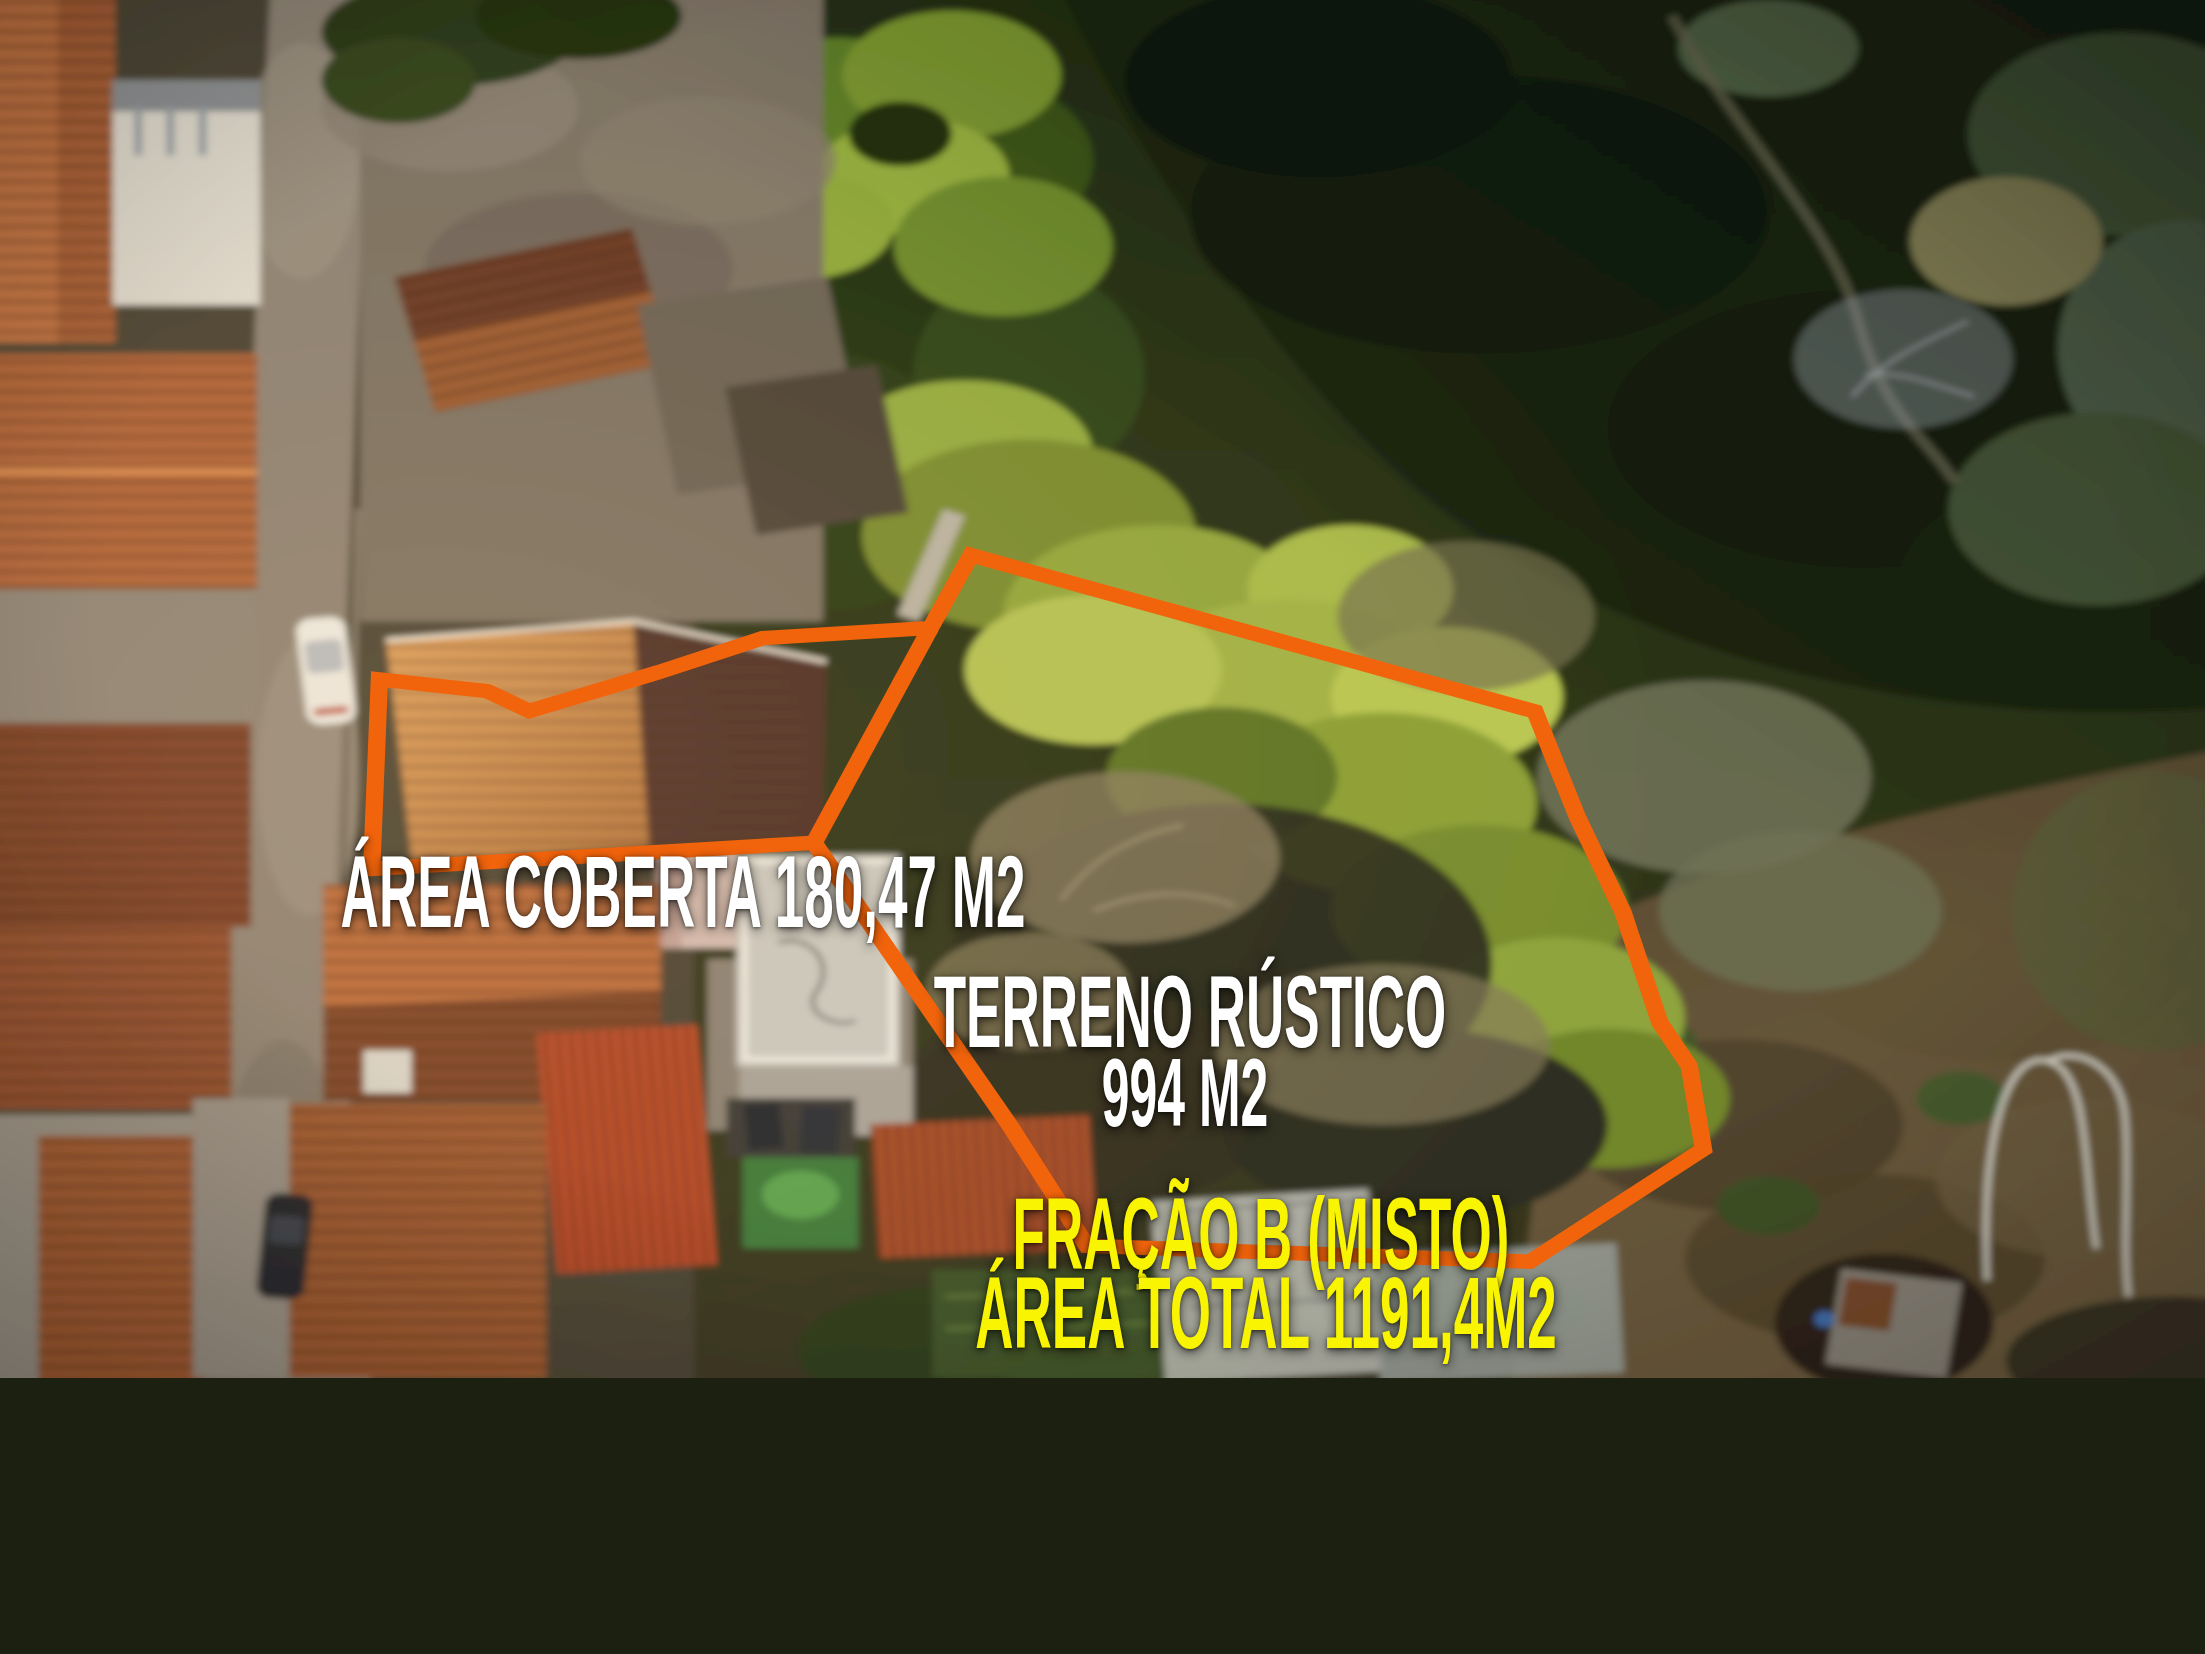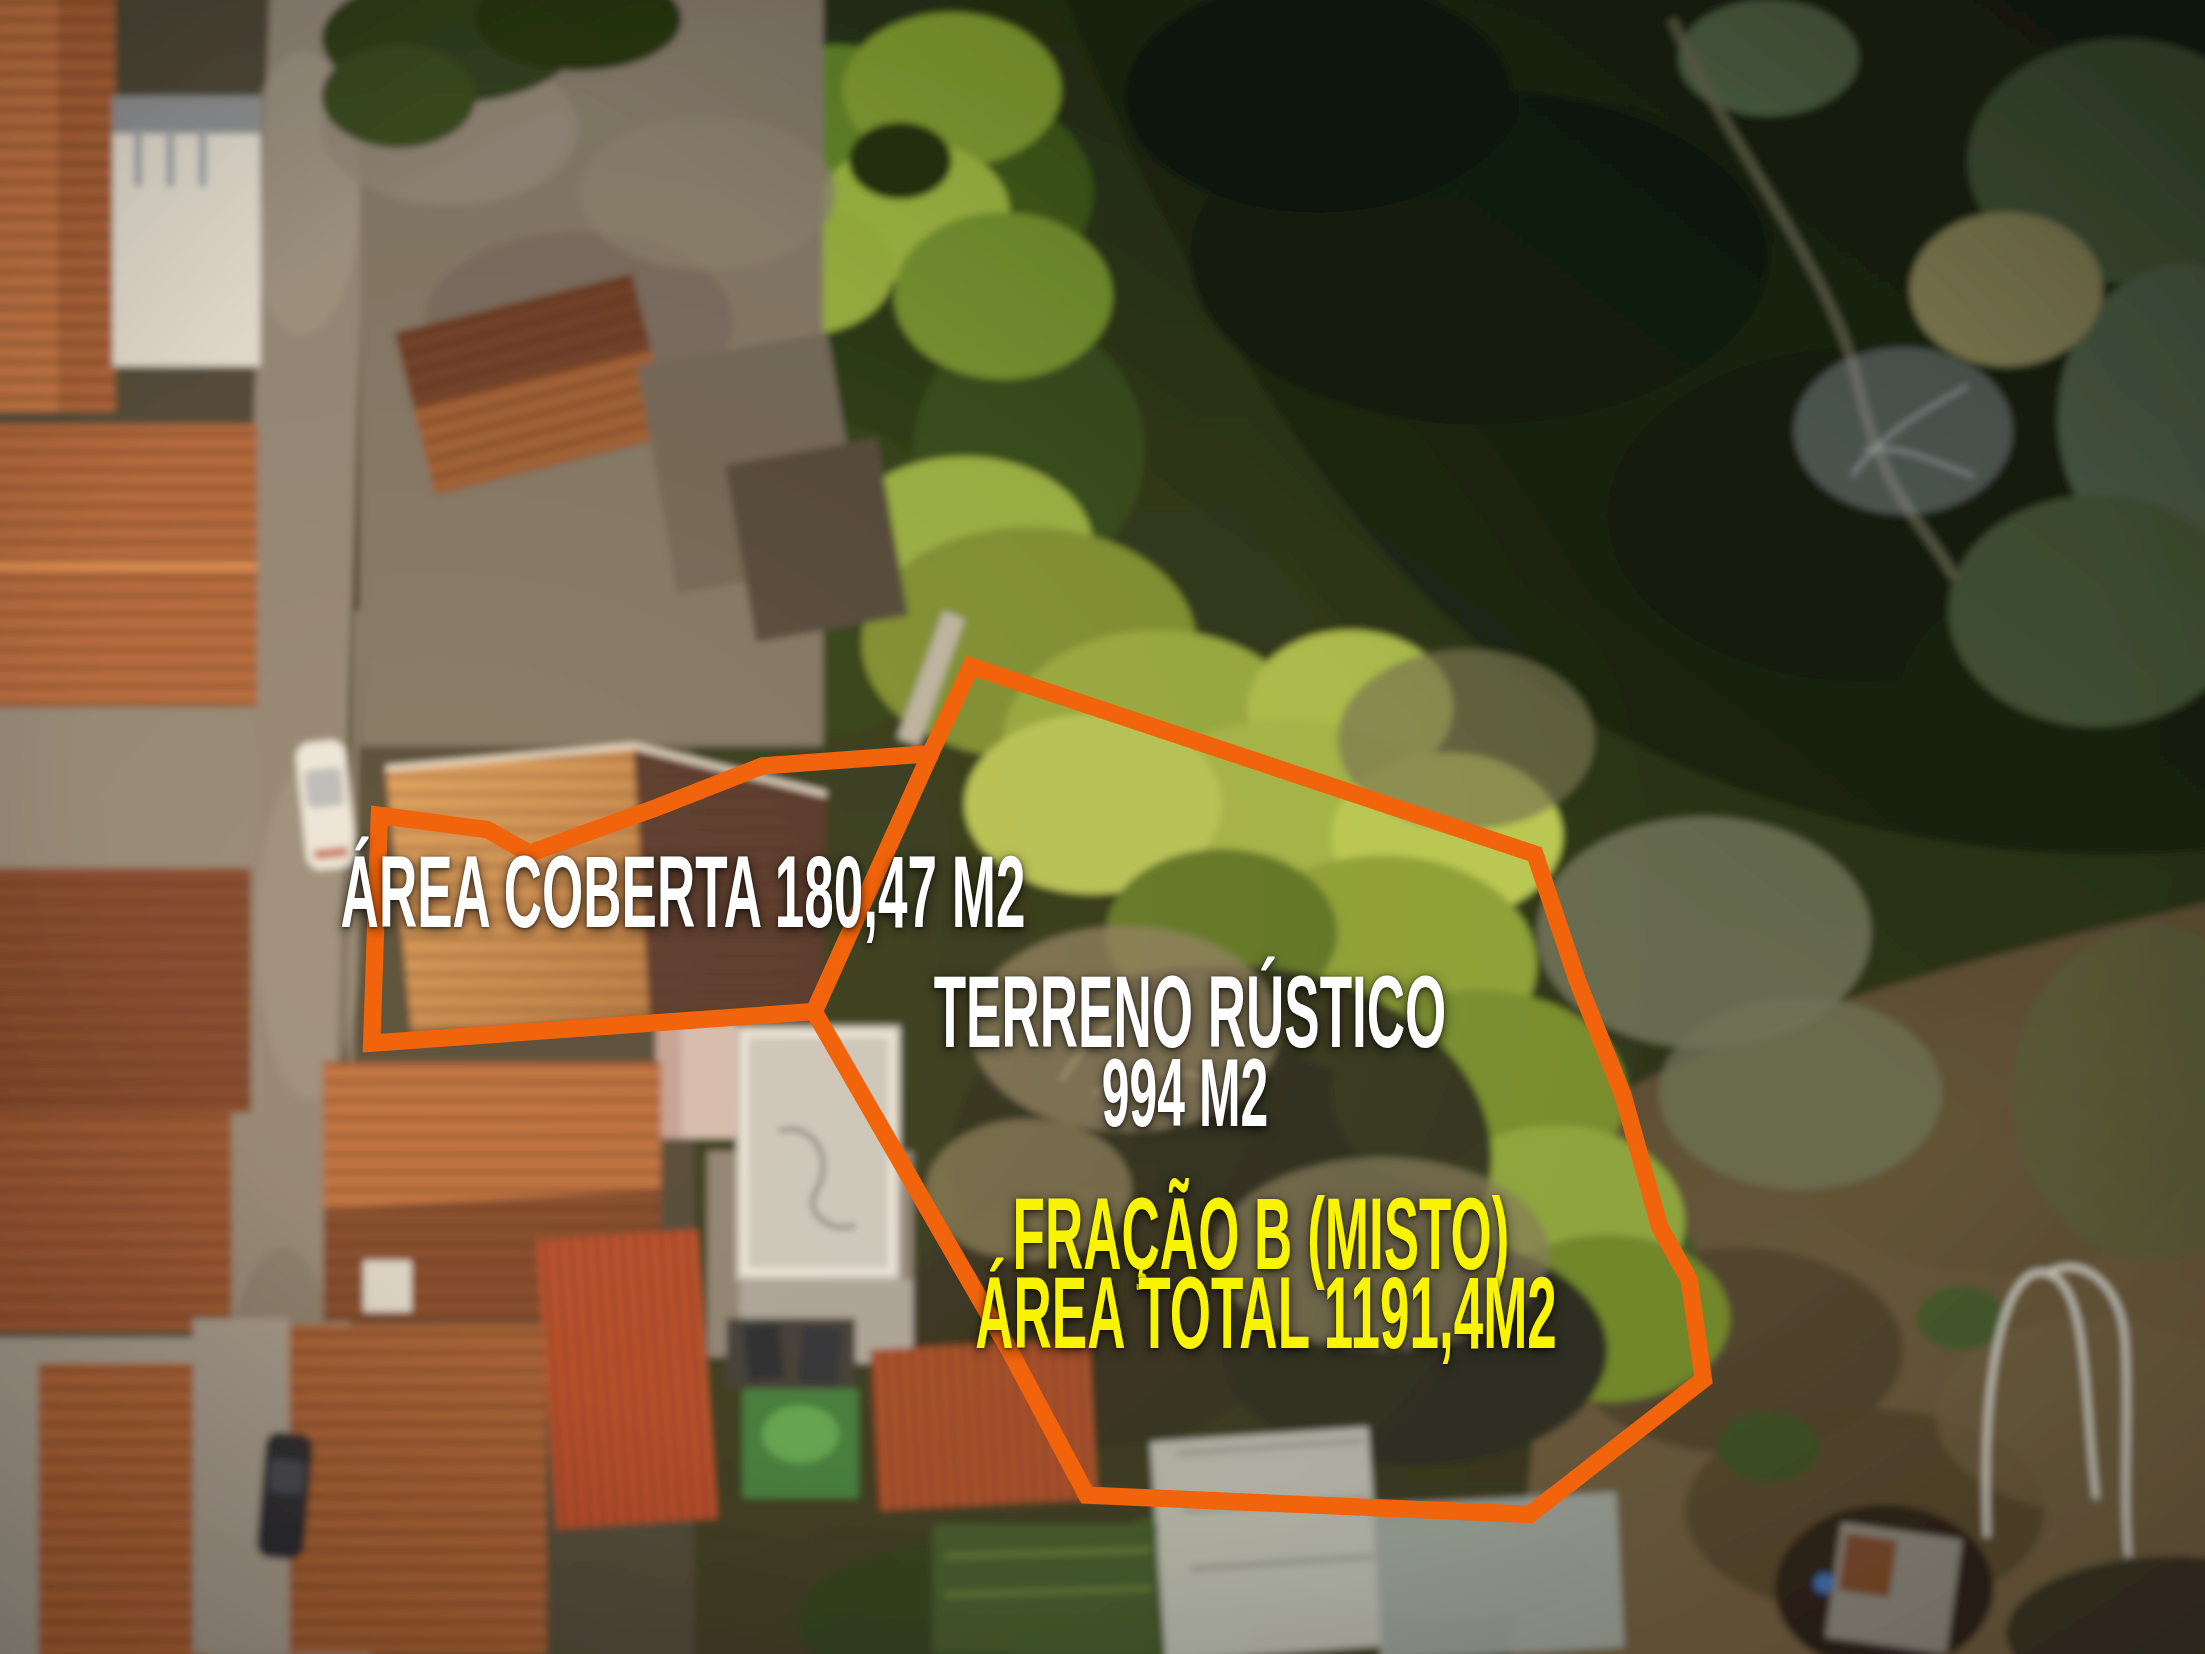--- a/index.html
+++ b/index.html
@@ -1,16 +1,16 @@
 <!DOCTYPE html>
 <html style="font-size:10.3px"><head>
 <meta charset="utf-8">
 <style>
   html,body{margin:0;padding:0;background:#1c2010;}
-  #stage{position:relative;width:2205px;height:1654px;overflow:hidden;background:#2e3318;
+  #stage{position:relative;width:2205px;height:1378px;overflow:hidden;background:#2e3318;
          font-family:"Liberation Sans", sans-serif;}
   #scene{position:absolute;left:0;top:0;width:100%;height:100%;display:block;}
   .lbl{position:absolute;white-space:nowrap;font-weight:bold;letter-spacing:0;
        transform:translate(-50%,-50%) scaleX(0.52);
        text-shadow:0 3.9px 16.7px rgba(0,0,0,.65), 0 1.3px 5.1px rgba(0,0,0,.55);
        z-index:5;user-select:none;}
   .lbl.white{color:#FFFFFF;}
   .lbl.yellow{color:#F9F402;}
   .fs-big{font-size:102px;}
   .fs-mid{font-size:96px;}

